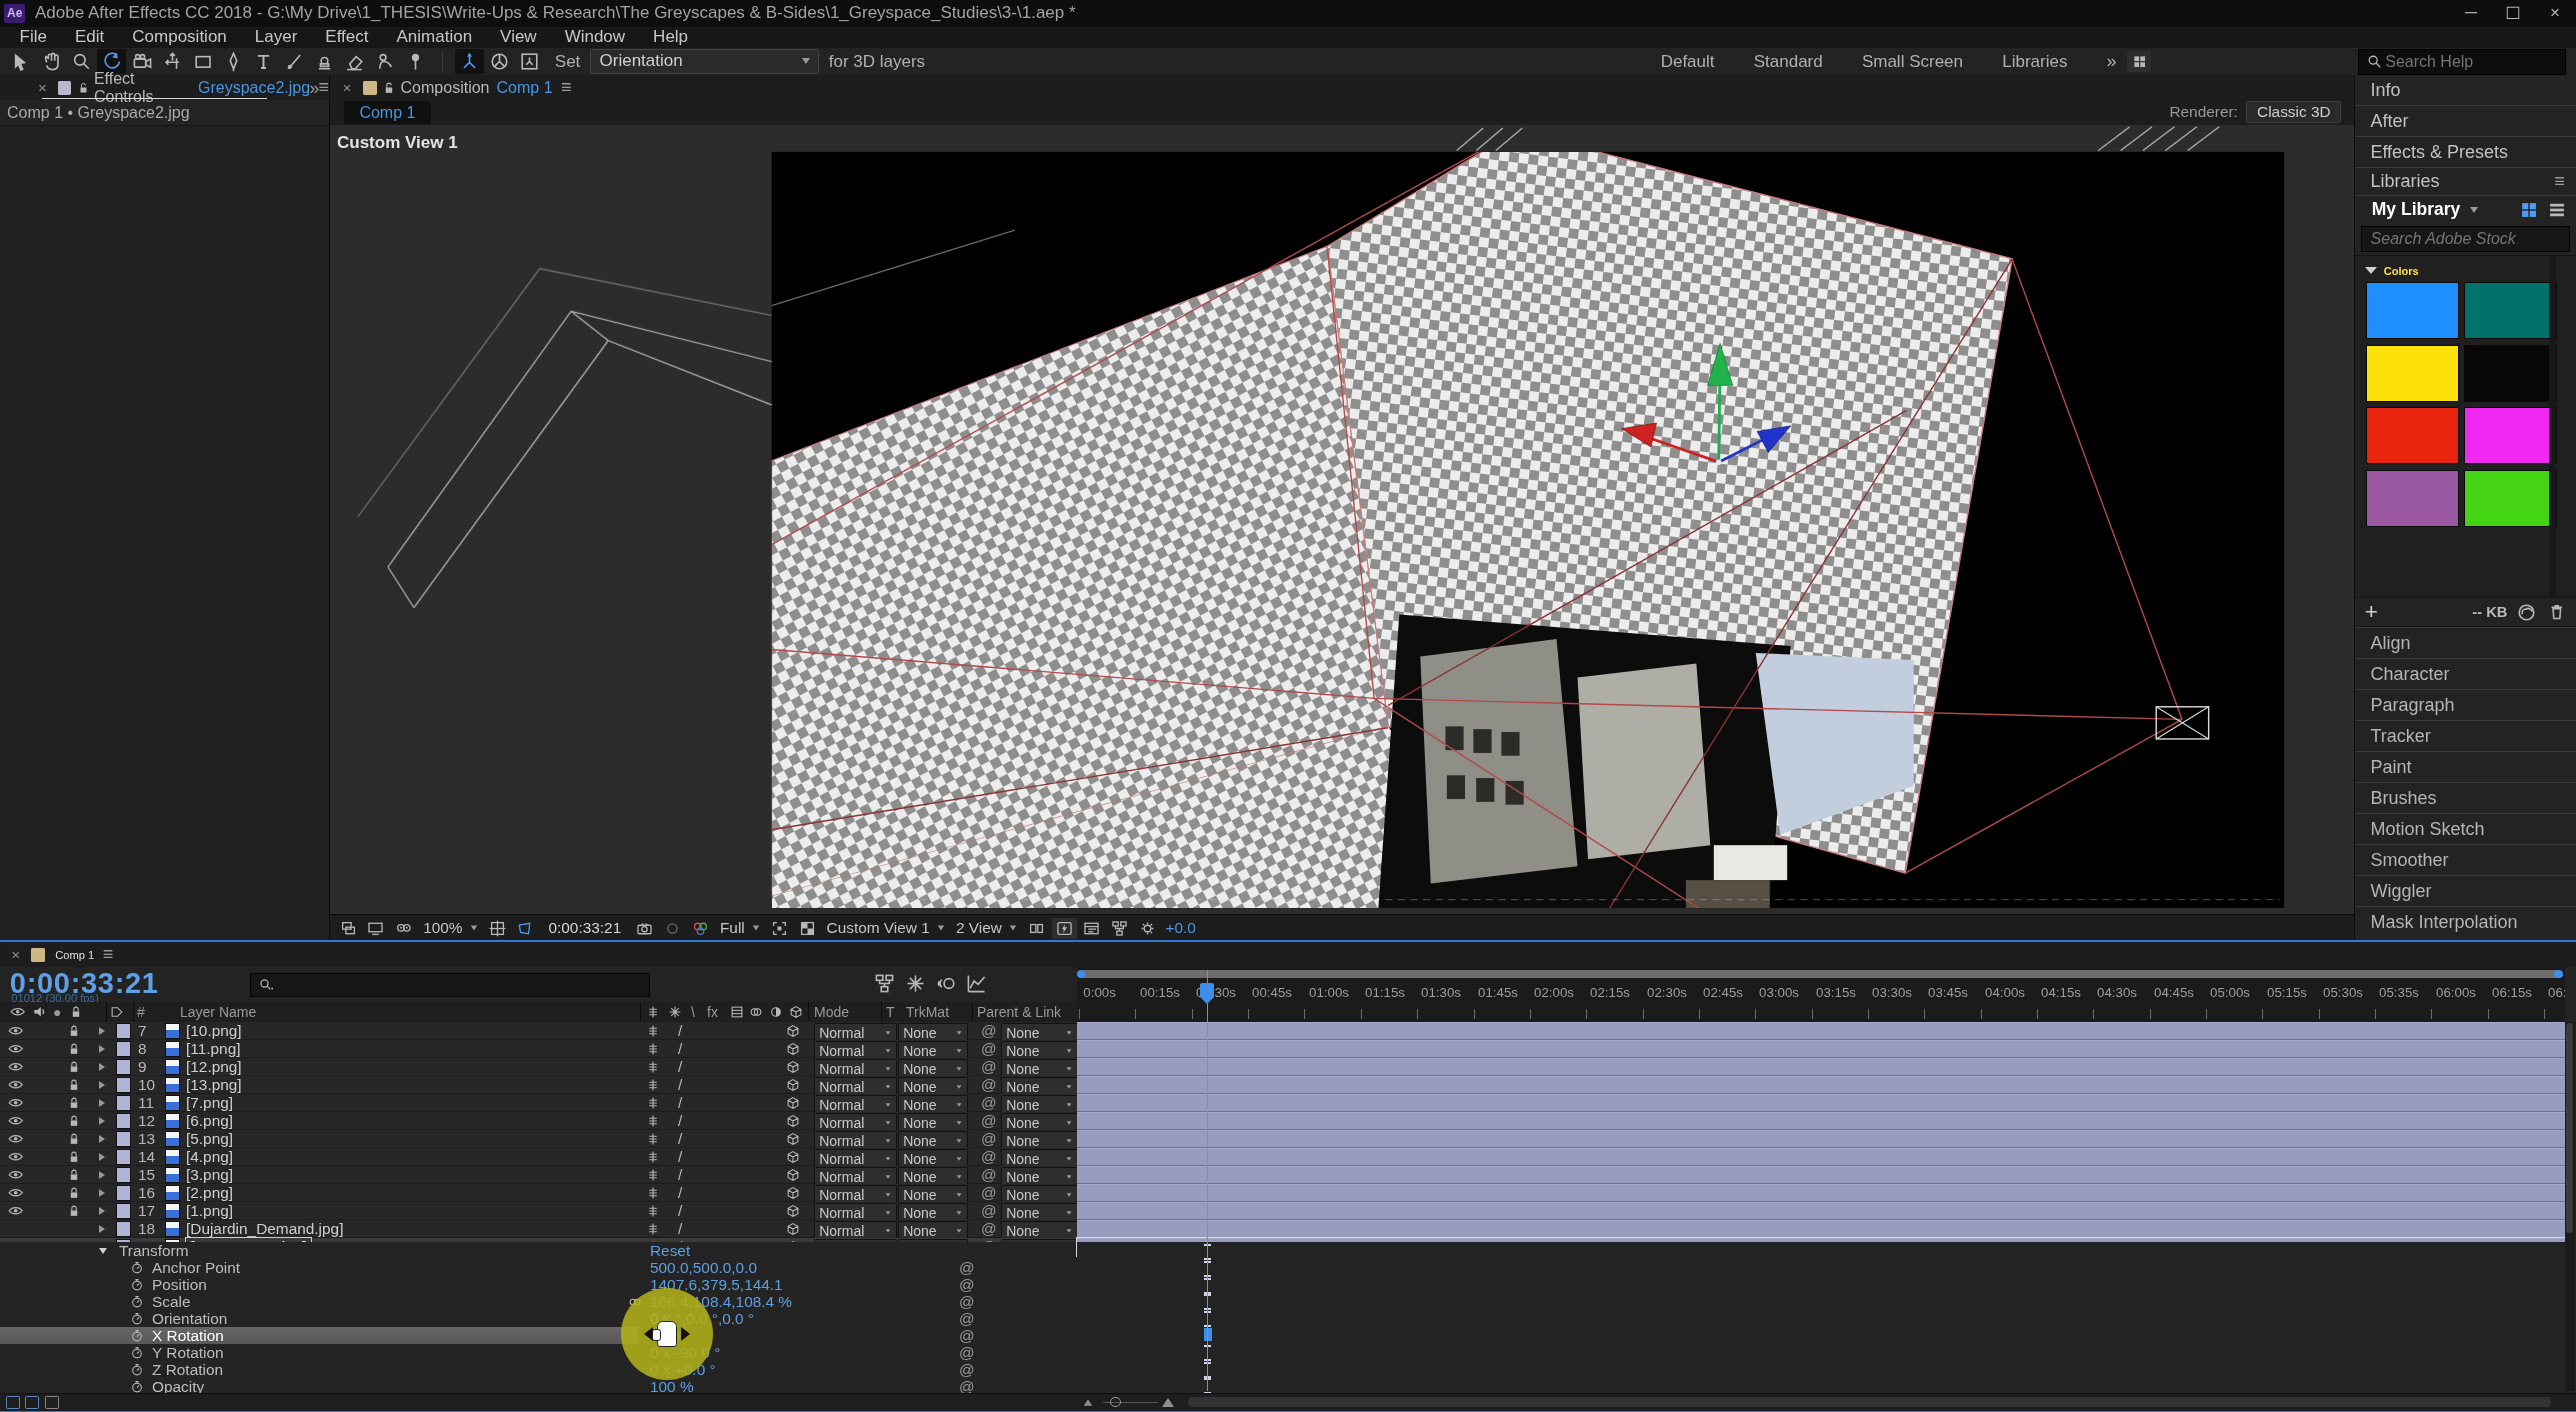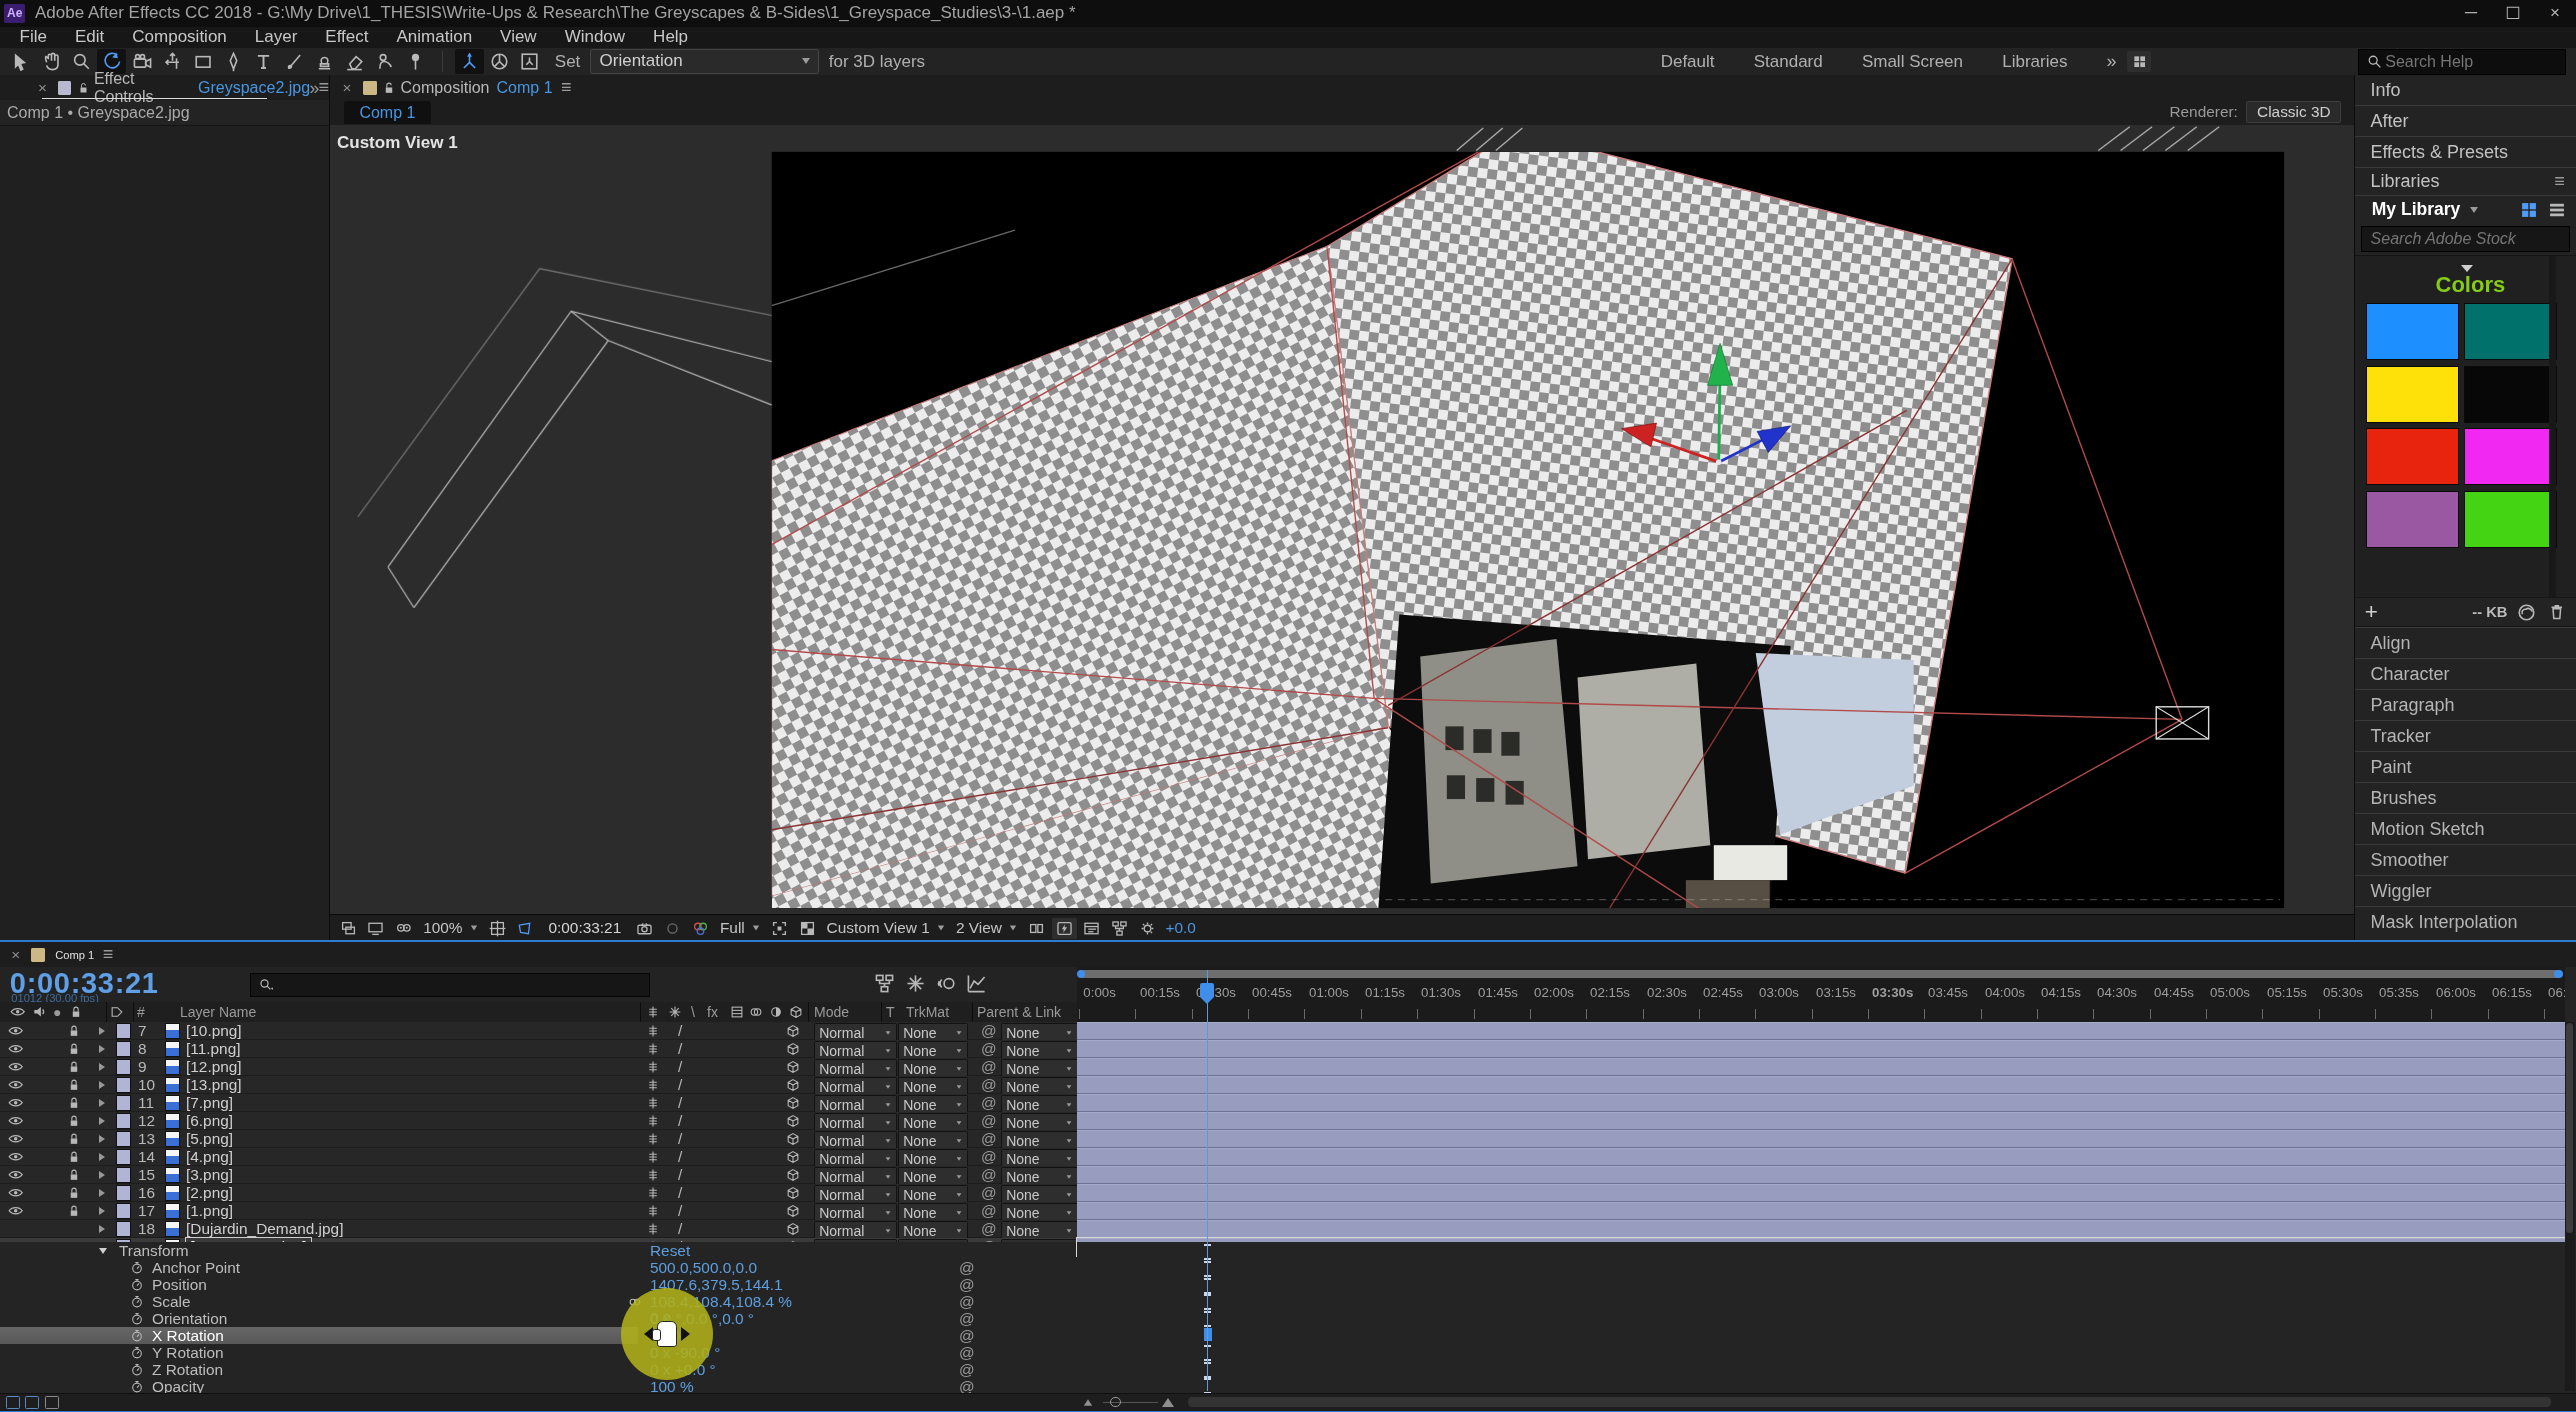--- a/index.html
+++ b/index.html
@@ -70,21 +70,21 @@
   #right-panel{left:2354px;top:75px;width:222px;height:865px;background:#232323;border-left:0.7px solid #0c0c0c;box-sizing:border-box;font-size:18px;}
   .rtab{height:30px;display:flex;align-items:center;padding-left:15.4px;border-bottom:0.7px solid #3a3a3a;color:#c2c2c2;}
   #lib-header{height:26.6px;display:flex;align-items:center;justify-content:space-between;padding:0 11.2px 0 15.4px;color:#c2c2c2;border-bottom:0.7px solid #3a3a3a;}
   #lib-row{height:28px;display:flex;align-items:center;padding:0 9.8px;}
   #lib-name{font-weight:bold;color:#ffffff;font-size:17.5px;margin-left:7px;}
   #lib-row .caret{margin-left:9.8px;}
   #lib-views{margin-left:auto;display:flex;gap:9.8px;align-items:center;}
   #lib-search{margin:2.8px 5.6px;height:24px;background:#161616;border:0.7px solid #000;display:flex;align-items:center;padding:0 7px;}
   #lib-search input{flex:1;background:transparent;border:none;outline:none;font-style:italic;color:#6f6f6f;font-size:16px;font-family:inherit;}
   #lib-body{position:relative;height:341px;background:#202020;border-top:0.7px solid #141414;}
-  #colors-head{display:flex;align-items:center;padding:8.4px 0 5.6px 9.8px;color:#84cc16;font-weight:bold;font-size:22px;flex-direction:column;}
+  #colors-head{display:flex;align-items:center;padding:8.4px 0 5.6px 9.8px;color:#fde047;font-weight:bold;font-size:11px;}
   .tri-d{width:0;height:0;border-left:6.3px solid transparent;border-right:6.3px solid transparent;border-top:7.7px solid #cfcfcf;margin-right:7px;}
   #swatch-grid{display:grid;grid-template-columns:92px 92px;gap:5.6px;padding-left:11.2px;}
   .swatch{width:91px;height:55px;border:0.7px solid #0a0a0a;}
   #lib-scroll{position:absolute;right:19.6px;top:0;width:7px;height:100%;background:#181818;}
   #lib-footer{height:28px;display:flex;align-items:center;padding:0 9.8px;border-top:0.7px solid #161616;border-bottom:0.7px solid #161616;}
   #lib-add{color:#d0d0d0;font-size:22.4px;}
   #lib-size{margin-left:auto;font-size:14.7px;color:#bbb;font-weight:bold;}
   .btab{height:30px;display:flex;align-items:center;padding-left:15.4px;border-top:0.7px solid #3a3a3a;color:#b5b5b5;}
   
   #timeline{left:0;top:940px;width:2576px;height:472px;background:#242424;border-top:2.1px solid #2e7bd2;border-bottom:2.1px solid #2e7bd2;box-sizing:border-box;}
@@ -1485,21 +1485,21 @@
       <span class="rlabel" style="left: 513px;">02:15s</span>
       <span class="rtick" style="left: 509px;"></span>
       <span class="rlabel" style="left: 570px;">02:30s</span>
       <span class="rtick" style="left: 566px;"></span>
       <span class="rlabel" style="left: 626px;">02:45s</span>
       <span class="rtick" style="left: 622px;"></span>
       <span class="rlabel" style="left: 682px;">03:00s</span>
       <span class="rtick" style="left: 678px;"></span>
       <span class="rlabel" style="left: 739px;">03:15s</span>
       <span class="rtick" style="left: 735px;"></span>
-      <span class="rlabel" style="left: 795px; font-weight: bold;">03:30s</span>
+      <span class="rlabel" style="left: 795px;">03:30s</span>
       <span class="rtick" style="left: 791px;"></span>
       <span class="rlabel" style="left: 851px;">03:45s</span>
       <span class="rtick" style="left: 847px;"></span>
       <span class="rlabel" style="left: 908px;">04:00s</span>
       <span class="rtick" style="left: 904px;"></span>
       <span class="rlabel" style="left: 964px;">04:15s</span>
       <span class="rtick" style="left: 960px;"></span>
       <span class="rlabel" style="left: 1020px;">04:30s</span>
       <span class="rtick" style="left: 1016px;"></span>
       <span class="rlabel" style="left: 1077px;">04:45s</span>

